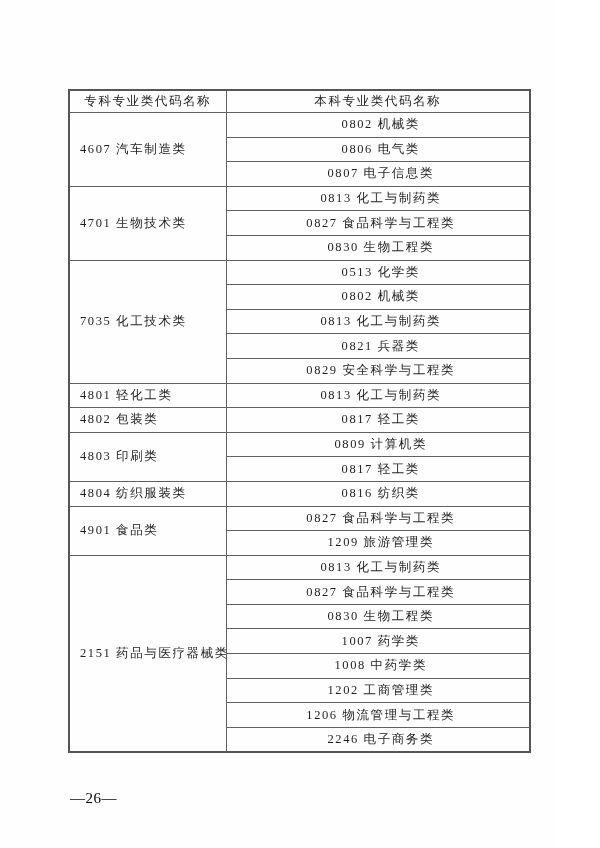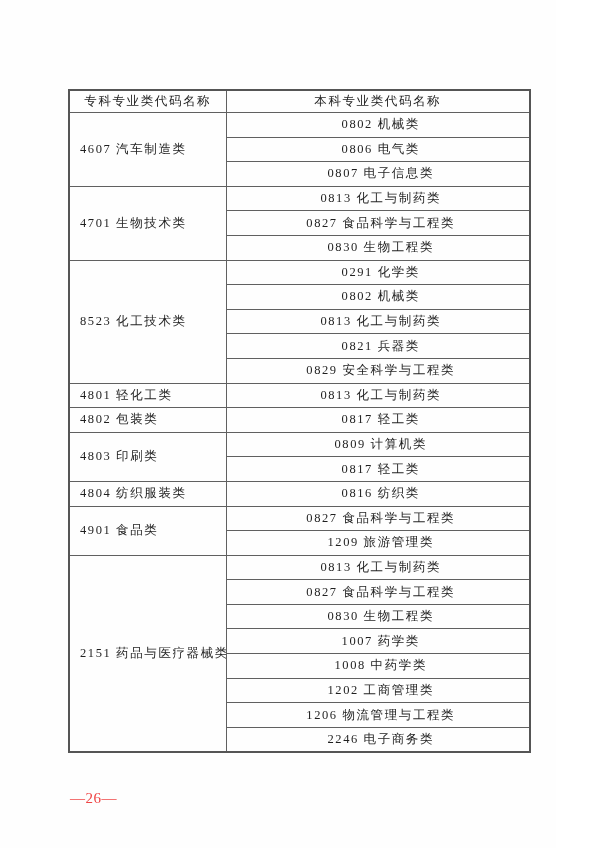--- a/index.html
+++ b/index.html
@@ -51,21 +51,21 @@
     height: 23.6px;
     text-align: center;
     vertical-align: middle;
     padding: 0 4px 0 10px;
   }
   .page-number {
     position: absolute;
     left: 70px;
     top: 790px;
     font-size: 15px;
-    color: #ef4444;
+    color: #000000;
     letter-spacing: 0.5px;
   }
 </style>
 </head>
 <body>
 
 <div class="page">
   <table class="map-table">
     <colgroup>
       <col class="spec-col">
@@ -92,22 +92,22 @@
           <td class="spec-cell" rowspan="3">4701 生物技术类</td>
           <td class="und-cell">0813 化工与制药类</td>
         </tr>
         <tr>
           <td class="und-cell">0827 食品科学与工程类</td>
         </tr>
         <tr>
           <td class="und-cell">0830 生物工程类</td>
         </tr>
         <tr>
-          <td class="spec-cell" rowspan="5">8523 化工技术类</td>
-          <td class="und-cell">0291 化学类</td>
+          <td class="spec-cell" rowspan="5">7035 化工技术类</td>
+          <td class="und-cell">0513 化学类</td>
         </tr>
         <tr>
           <td class="und-cell">0802 机械类</td>
         </tr>
         <tr>
           <td class="und-cell">0813 化工与制药类</td>
         </tr>
         <tr>
           <td class="und-cell">0821 兵器类</td>
         </tr>

